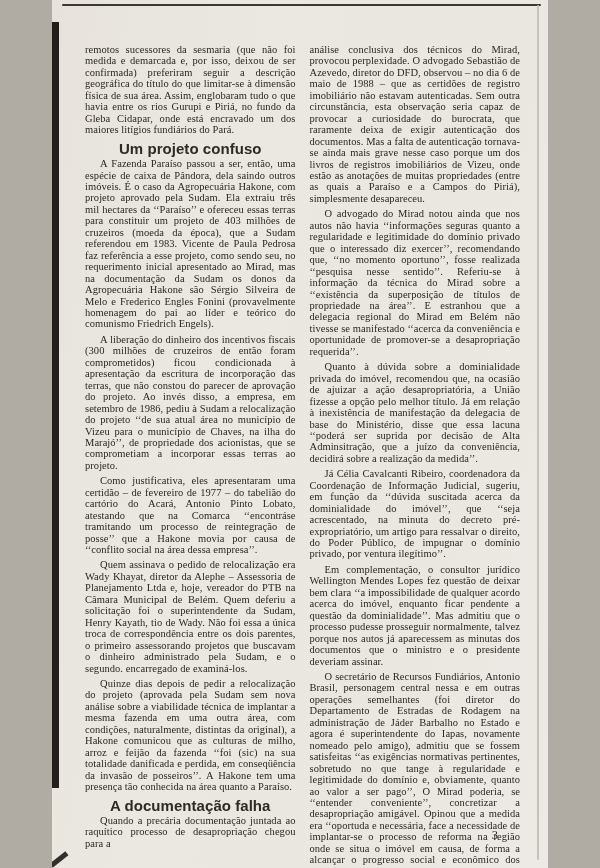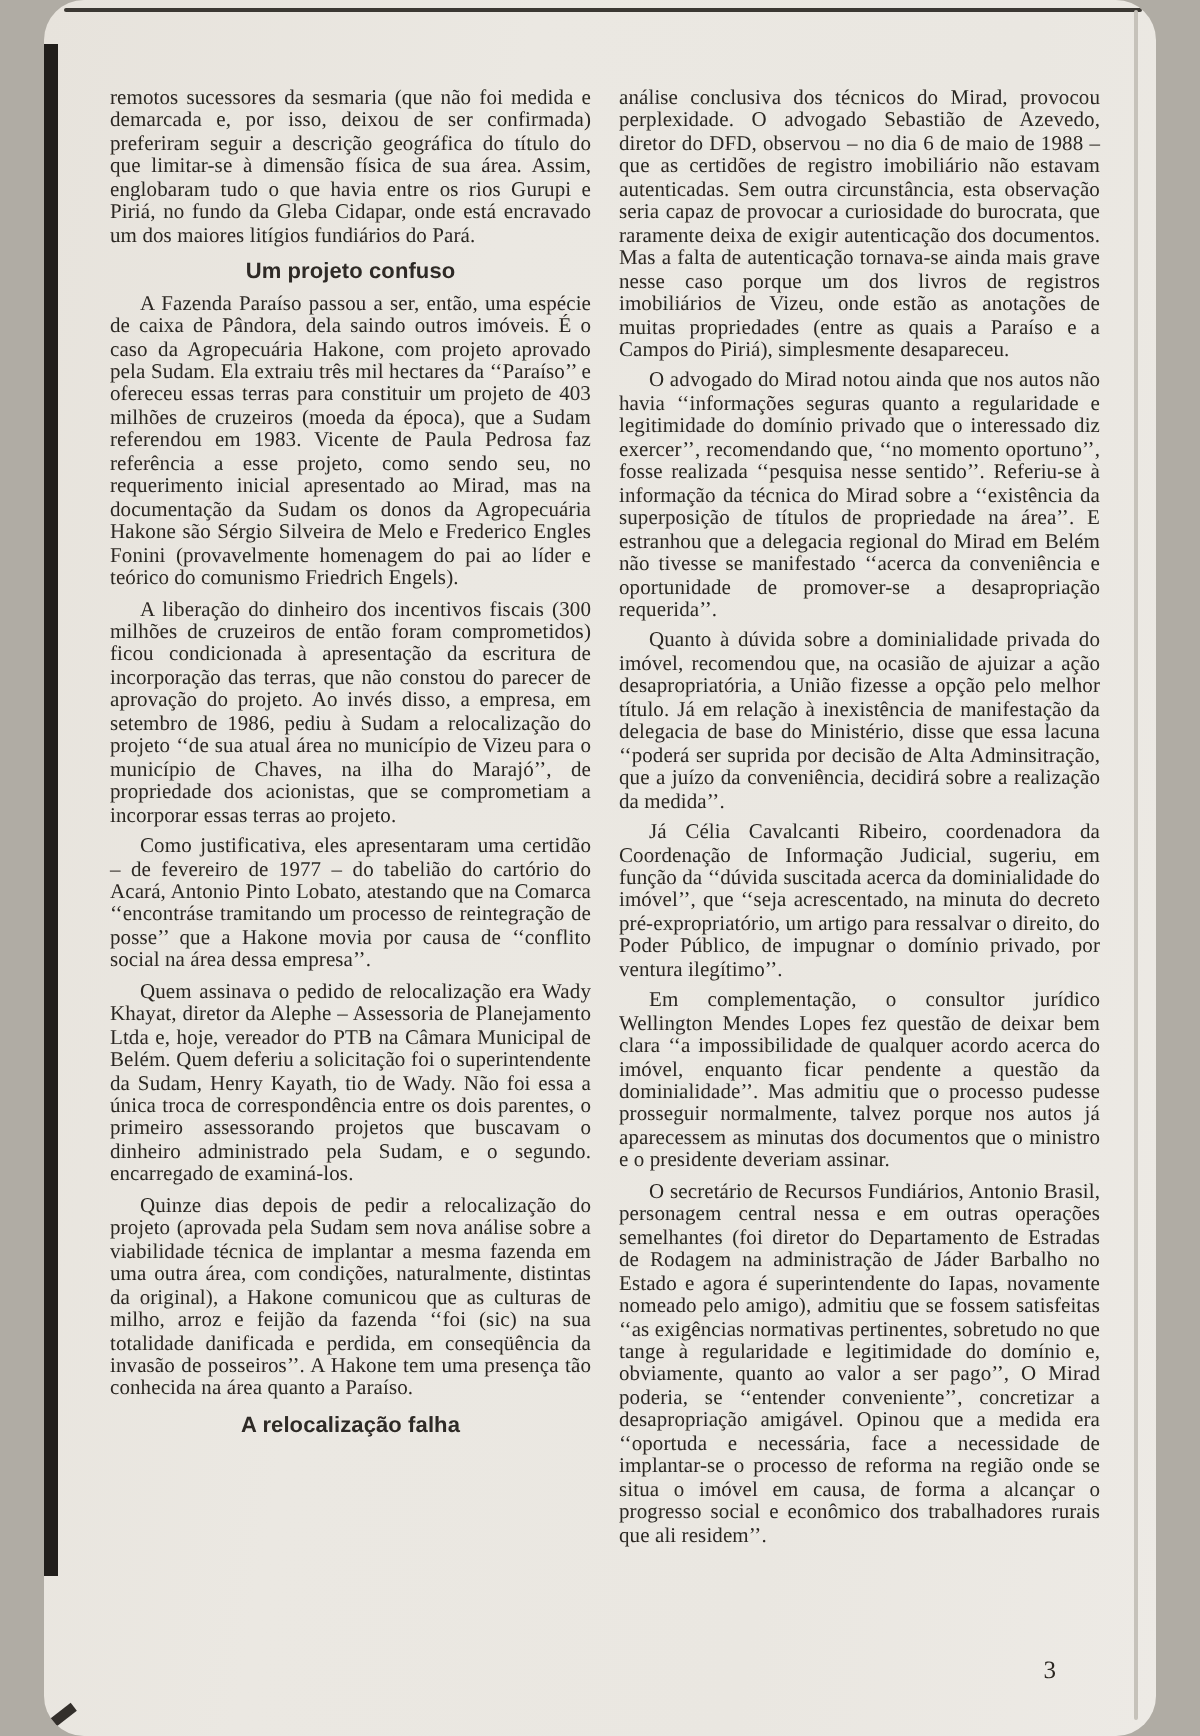--- a/index.html
+++ b/index.html
@@ -1,26 +1,25 @@
 <!DOCTYPE html>
 <html lang="pt"><head>
 <meta charset="utf-8">
 <style>
   html, body { margin: 0; padding: 0; background: #b0aca4; }
   .page {
     position: relative;
-    width: 556px;
+    width: 496px;
     height: 868px;
     margin: 0 auto;
     background: #eae7e1;
     background: linear-gradient(100deg, #e7e3dc 0%, #ebe8e2 35%, #eae7e1 70%, #edeae5 100%);
     overflow: hidden;
     font-family: "Liberation Serif", serif;
     color: #2b2722;
-    border-radius: 20px;
   }
   .edge-top {
     position: absolute; top: 4px; left: 10px; right: 7px; height: 2px;
     background: #3b3833; border-radius: 2px;
   }
   .edge-right {
     position: absolute; top: 5px; right: 9px; bottom: 8px; width: 2px;
     background: #c6c2ba; border-radius: 2px;
   }
   .scan-band {
@@ -40,21 +39,21 @@
     text-align: justify;
     font-size: 10.5px;
     line-height: 11.45px;
     letter-spacing: 0.05px;
   }
   .para { margin: 0 0 4px 0; text-indent: 15px; }
   .para.noindent { text-indent: 0; }
   .heading {
     font-family: "Liberation Sans", sans-serif;
     font-weight: bold;
-    font-size: 11px;
+    font-size: 15px;
     text-align: center;
     margin: 7px 0 4px 0;
     color: #2e2a26;
   }
   .page-number {
     position: absolute; right: 50px; bottom: 25px;
     font-size: 12.5px; color: #2b2722;
   }
 </style>
 </head>
@@ -68,21 +67,22 @@
 
   <div class="content">
     <div class="col" id="col-left">
         <p class="para noindent">remotos sucessores da sesmaria (que não foi medida e demarcada e, por isso, deixou de ser confirmada) preferiram seguir a descrição geográfica do título do que limitar-se à dimensão física de sua área. Assim, englobaram tudo o que havia entre os rios Gurupi e Piriá, no fundo da Gleba Cidapar, onde está encravado um dos maiores litígios fundiários do Pará.</p>
         <h2 class="heading">Um projeto confuso</h2>
         <p class="para">A Fazenda Paraíso passou a ser, então, uma espécie de caixa de Pândora, dela saindo outros imóveis. É o caso da Agropecuária Hakone, com projeto aprovado pela Sudam. Ela extraiu três mil hectares da ‘‘Paraíso’’ e ofereceu essas terras para constituir um projeto de 403 milhões de cruzeiros (moeda da época), que a Sudam referendou em 1983. Vicente de Paula Pedrosa faz referência a esse projeto, como sendo seu, no requerimento inicial apresentado ao Mirad, mas na documentação da Sudam os donos da Agropecuária Hakone são Sérgio Silveira de Melo e Frederico Engles Fonini (provavelmente homenagem do pai ao líder e teórico do comunismo Friedrich Engels).</p>
         <p class="para">A liberação do dinheiro dos incentivos fiscais (300 milhões de cruzeiros de então foram comprometidos) ficou condicionada à apresentação da escritura de incorporação das terras, que não constou do parecer de aprovação do projeto. Ao invés disso, a empresa, em setembro de 1986, pediu à Sudam a relocalização do projeto ‘‘de sua atual área no município de Vizeu para o município de Chaves, na ilha do Marajó’’, de propriedade dos acionistas, que se comprometiam a incorporar essas terras ao projeto.</p>
         <p class="para">Como justificativa, eles apresentaram uma certidão – de fevereiro de 1977 – do tabelião do cartório do Acará, Antonio Pinto Lobato, atestando que na Comarca ‘‘encontráse tramitando um processo de reintegração de posse’’ que a Hakone movia por causa de ‘‘conflito social na área dessa empresa’’.</p>
         <p class="para">Quem assinava o pedido de relocalização era Wady Khayat, diretor da Alephe – Assessoria de Planejamento Ltda e, hoje, vereador do PTB na Câmara Municipal de Belém. Quem deferiu a solicitação foi o superintendente da Sudam, Henry Kayath, tio de Wady. Não foi essa a única troca de correspondência entre os dois parentes, o primeiro assessorando projetos que buscavam o dinheiro administrado pela Sudam, e o segundo. encarregado de examiná-los.</p>
         <p class="para">Quinze dias depois de pedir a relocalização do projeto (aprovada pela Sudam sem nova análise sobre a viabilidade técnica de implantar a mesma fazenda em uma outra área, com condições, naturalmente, distintas da original), a Hakone comunicou que as culturas de milho, arroz e feijão da fazenda ‘‘foi (sic) na sua totalidade danificada e perdida, em conseqüência da invasão de posseiros’’. A Hakone tem uma presença tão conhecida na área quanto a Paraíso.</p>
-        <h2 class="heading">A relocalização falha</h2>
+        <h2 class="heading">A documentação falha</h2>
+        <p class="para">Quando a precária documentação juntada ao raquítico processo de desapropriação chegou para a</p>
       </div>
     <div class="col" id="col-right">
         <p class="para noindent">análise conclusiva dos técnicos do Mirad, provocou perplexidade. O advogado Sebastião de Azevedo, diretor do DFD, observou – no dia 6 de maio de 1988 – que as certidões de registro imobiliário não estavam autenticadas. Sem outra circunstância, esta observação seria capaz de provocar a curiosidade do burocrata, que raramente deixa de exigir autenticação dos documentos. Mas a falta de autenticação tornava-se ainda mais grave nesse caso porque um dos livros de registros imobiliários de Vizeu, onde estão as anotações de muitas propriedades (entre as quais a Paraíso e a Campos do Piriá), simplesmente desapareceu.</p>
         <p class="para">O advogado do Mirad notou ainda que nos autos não havia ‘‘informações seguras quanto a regularidade e legitimidade do domínio privado que o interessado diz exercer’’, recomendando que, ‘‘no momento oportuno’’, fosse realizada ‘‘pesquisa nesse sentido’’. Referiu-se à informação da técnica do Mirad sobre a ‘‘existência da superposição de títulos de propriedade na área’’. E estranhou que a delegacia regional do Mirad em Belém não tivesse se manifestado ‘‘acerca da conveniência e oportunidade de promover-se a desapropriação requerida’’.</p>
         <p class="para">Quanto à dúvida sobre a dominialidade privada do imóvel, recomendou que, na ocasião de ajuizar a ação desapropriatória, a União fizesse a opção pelo melhor título. Já em relação à inexistência de manifestação da delegacia de base do Ministério, disse que essa lacuna ‘‘poderá ser suprida por decisão de Alta Adminsitração, que a juízo da conveniência, decidirá sobre a realização da medida’’.</p>
         <p class="para">Já Célia Cavalcanti Ribeiro, coordenadora da Coordenação de Informação Judicial, sugeriu, em função da ‘‘dúvida suscitada acerca da dominialidade do imóvel’’, que ‘‘seja acrescentado, na minuta do decreto pré-expropriatório, um artigo para ressalvar o direito, do Poder Público, de impugnar o domínio privado, por ventura ilegítimo’’.</p>
         <p class="para">Em complementação, o consultor jurídico Wellington Mendes Lopes fez questão de deixar bem clara ‘‘a impossibilidade de qualquer acordo acerca do imóvel, enquanto ficar pendente a questão da dominialidade’’. Mas admitiu que o processo pudesse prosseguir normalmente, talvez porque nos autos já aparecessem as minutas dos documentos que o ministro e o presidente deveriam assinar.</p>
         <p class="para">O secretário de Recursos Fundiários, Antonio Brasil, personagem central nessa e em outras operações semelhantes (foi diretor do Departamento de Estradas de Rodagem na administração de Jáder Barbalho no Estado e agora é superintendente do Iapas, novamente nomeado pelo amigo), admitiu que se fossem satisfeitas ‘‘as exigências normativas pertinentes, sobretudo no que tange à regularidade e legitimidade do domínio e, obviamente, quanto ao valor a ser pago’’, O Mirad poderia, se ‘‘entender conveniente’’, concretizar a desapropriação amigável. Opinou que a medida era ‘‘oportuda e necessária, face a necessidade de implantar-se o processo de reforma na região onde se situa o imóvel em causa, de forma a alcançar o progresso social e econômico dos trabalhadores rurais que ali residem’’.</p>
       </div>
   </div>

